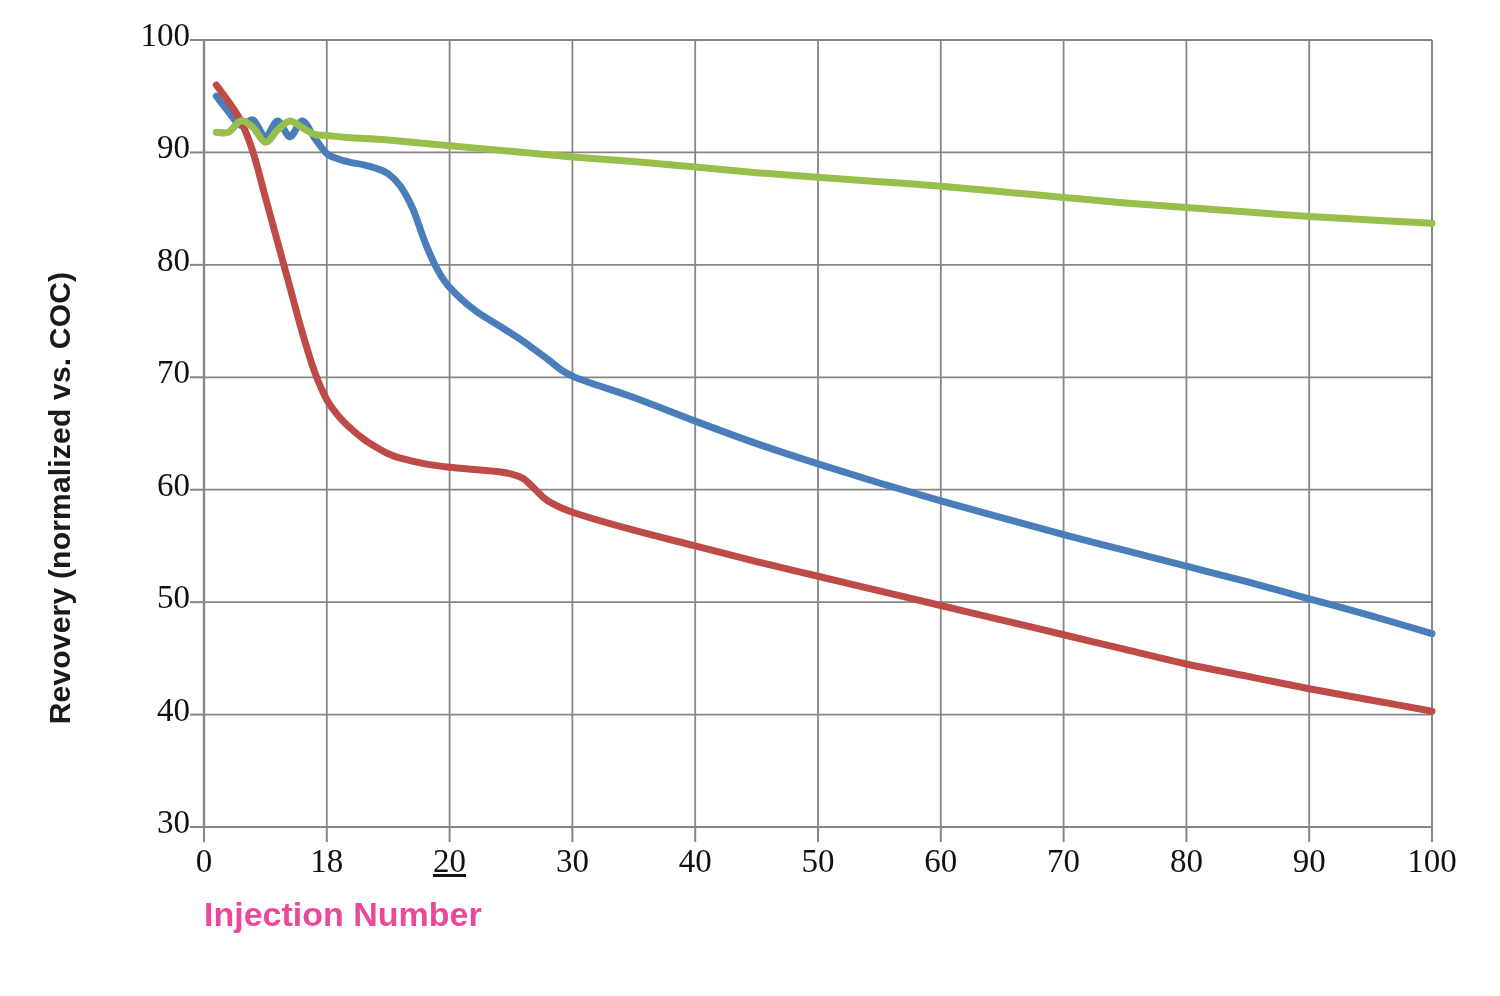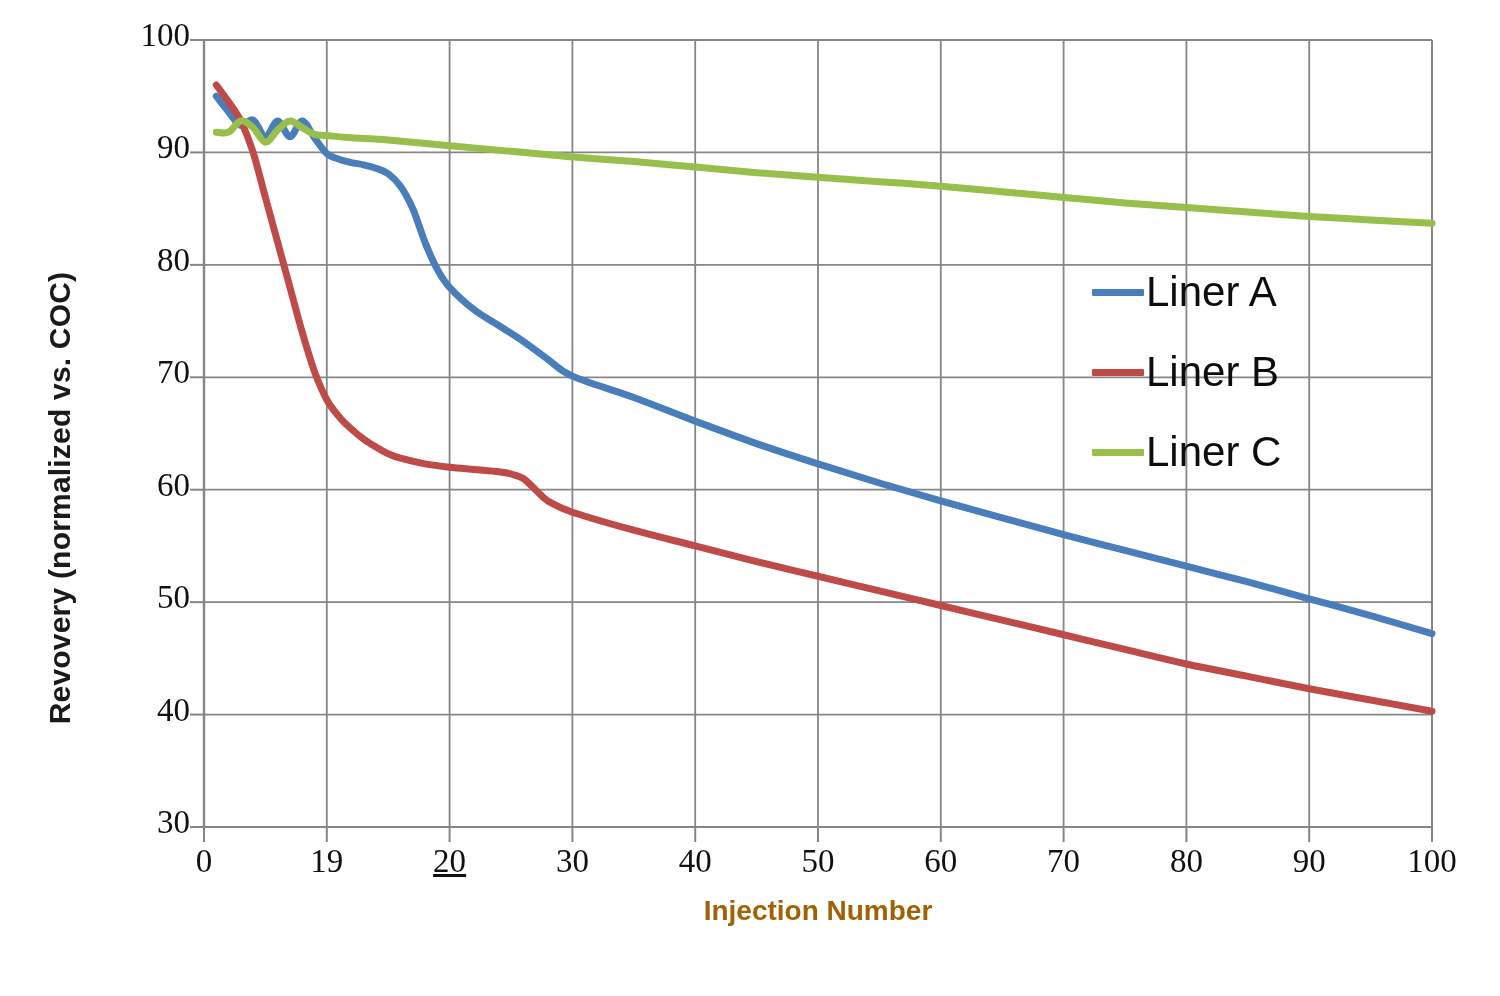--- a/index.html
+++ b/index.html
@@ -38,24 +38,24 @@
     letter-spacing: 0.2px;
     white-space: nowrap;
     pointer-events: none;
   }
   
   #x-axis-title {
     position: absolute;
     left: 204px;
     top: 895px;
     width: 1228px;
-    text-align: center;
-    font-size: 28px;
+    text-align: left;
+    font-size: 34px;
     font-weight: bold;
-    color: #a16207;
+    color: #ec4899;
     white-space: nowrap;
   }
   
   .y-tick-label {
     position: absolute;
     right: 0;
     width: 90px;
     text-align: right;
     font-size: 33px;
     color: #111111;
@@ -186,42 +186,28 @@
       </g>
     <g id="series-group">
         <path d="M 216.28 96.21 C 218.33 98.84, 224.47 107.08, 228.56 111.95 C 232.65 116.83, 236.75 124.13, 240.84 125.45 C 244.93 126.76, 249.03 117.95, 253.12 119.82 C 257.21 121.70, 261.31 136.50, 265.40 136.69 C 269.49 136.88, 273.59 120.95, 277.68 120.95 C 281.77 120.95, 285.87 136.69, 289.96 136.69 C 294.05 136.69, 298.15 120.76, 302.24 120.95 C 306.33 121.14, 310.43 132.38, 314.52 137.81 C 318.61 143.25, 322.71 149.99, 326.80 153.55 C 330.89 157.11, 334.99 157.68, 339.08 159.17 C 343.17 160.67, 347.27 161.61, 351.36 162.55 C 355.45 163.48, 359.55 163.86, 363.64 164.80 C 367.73 165.73, 371.83 166.67, 375.92 168.17 C 380.01 169.67, 384.11 170.79, 388.20 173.79 C 392.29 176.79, 396.39 180.35, 400.48 186.16 C 404.57 191.97, 408.67 199.27, 412.76 208.64 C 416.85 218.01, 420.95 232.25, 425.04 242.37 C 429.13 252.49, 433.23 261.86, 437.32 269.35 C 441.41 276.85, 443.46 280.60, 449.60 287.34 C 455.74 294.09, 465.97 303.46, 474.16 309.83 C 482.35 316.20, 490.53 320.32, 498.72 325.57 C 506.91 330.82, 515.09 335.69, 523.28 341.31 C 531.47 346.93, 539.65 353.49, 547.84 359.30 C 556.03 365.11, 558.07 369.79, 572.40 376.16 C 586.73 382.53, 613.33 390.03, 633.80 397.52 C 654.27 405.02, 674.73 413.45, 695.20 421.13 C 715.67 428.82, 736.13 436.50, 756.60 443.62 C 777.07 450.74, 797.53 457.30, 818.00 463.86 C 838.47 470.41, 858.93 476.78, 879.40 482.97 C 899.87 489.15, 920.33 495.15, 940.80 500.96 C 961.27 506.77, 981.73 512.20, 1002.20 517.82 C 1022.67 523.44, 1043.13 529.25, 1063.60 534.69 C 1084.07 540.12, 1104.53 545.18, 1125.00 550.43 C 1145.47 555.67, 1165.93 560.92, 1186.40 566.17 C 1206.87 571.41, 1227.33 576.47, 1247.80 581.91 C 1268.27 587.34, 1288.73 593.15, 1309.20 598.77 C 1329.67 604.39, 1350.13 609.83, 1370.60 615.63 C 1391.07 621.44, 1421.77 630.62, 1432.00 633.62" fill="none" stroke="#4A7EBB" stroke-width="7" stroke-linecap="round" stroke-linejoin="round"></path>
         <path d="M 216.28 84.97 C 218.33 87.78, 224.47 95.84, 228.56 101.84 C 232.65 107.83, 236.75 112.52, 240.84 120.95 C 244.93 129.38, 249.03 139.69, 253.12 152.43 C 257.21 165.17, 261.31 182.41, 265.40 197.40 C 269.49 212.39, 273.59 227.38, 277.68 242.37 C 281.77 257.36, 285.87 272.35, 289.96 287.34 C 294.05 302.33, 298.15 318.26, 302.24 332.31 C 306.33 346.37, 310.43 360.42, 314.52 371.66 C 318.61 382.91, 322.71 392.28, 326.80 399.77 C 330.89 407.27, 334.99 411.76, 339.08 416.64 C 343.17 421.51, 347.27 425.26, 351.36 429.00 C 355.45 432.75, 359.55 436.12, 363.64 439.12 C 367.73 442.12, 371.83 444.56, 375.92 446.99 C 380.01 449.43, 384.11 451.86, 388.20 453.74 C 392.29 455.61, 394.34 456.55, 400.48 458.23 C 406.62 459.92, 416.85 462.36, 425.04 463.86 C 433.23 465.35, 441.41 466.29, 449.60 467.23 C 457.79 468.17, 465.97 468.73, 474.16 469.48 C 482.35 470.23, 492.58 470.98, 498.72 471.73 C 504.86 472.48, 506.91 472.85, 511.00 473.97 C 515.09 475.10, 519.19 475.85, 523.28 478.47 C 527.37 481.09, 531.47 485.97, 535.56 489.71 C 539.65 493.46, 541.70 497.21, 547.84 500.96 C 553.98 504.70, 558.07 507.33, 572.40 512.20 C 586.73 517.07, 613.33 524.57, 633.80 530.19 C 654.27 535.81, 674.73 540.68, 695.20 545.93 C 715.67 551.18, 736.13 556.61, 756.60 561.67 C 777.07 566.73, 797.53 571.41, 818.00 576.28 C 838.47 581.16, 858.93 586.03, 879.40 590.90 C 899.87 595.77, 920.33 600.64, 940.80 605.52 C 961.27 610.39, 981.73 615.26, 1002.20 620.13 C 1022.67 625.00, 1043.13 629.88, 1063.60 634.75 C 1084.07 639.62, 1104.53 644.49, 1125.00 649.36 C 1145.47 654.23, 1165.93 659.48, 1186.40 663.98 C 1206.87 668.48, 1227.33 672.22, 1247.80 676.35 C 1268.27 680.47, 1288.73 684.78, 1309.20 688.71 C 1329.67 692.65, 1350.13 696.21, 1370.60 699.96 C 1391.07 703.70, 1421.77 709.32, 1432.00 711.20" fill="none" stroke="#BE4B48" stroke-width="7" stroke-linecap="round" stroke-linejoin="round"></path>
         <path d="M 216.28 132.19 C 218.33 132.19, 224.47 134.07, 228.56 132.19 C 232.65 130.32, 236.75 121.70, 240.84 120.95 C 244.93 120.20, 249.03 124.13, 253.12 127.69 C 257.21 131.25, 261.31 141.94, 265.40 142.31 C 269.49 142.68, 273.59 133.50, 277.68 129.94 C 281.77 126.38, 285.87 121.32, 289.96 120.95 C 294.05 120.57, 298.15 125.45, 302.24 127.69 C 306.33 129.94, 310.43 133.13, 314.52 134.44 C 318.61 135.75, 320.66 135.00, 326.80 135.56 C 332.94 136.13, 341.13 137.06, 351.36 137.81 C 361.59 138.56, 371.83 138.75, 388.20 140.06 C 404.57 141.37, 429.13 143.81, 449.60 145.68 C 470.07 147.56, 490.53 149.43, 511.00 151.30 C 531.47 153.18, 551.93 155.24, 572.40 156.93 C 592.87 158.61, 613.33 159.74, 633.80 161.42 C 654.27 163.11, 674.73 165.17, 695.20 167.04 C 715.67 168.92, 736.13 170.98, 756.60 172.67 C 777.07 174.35, 797.53 175.66, 818.00 177.16 C 838.47 178.66, 858.93 180.16, 879.40 181.66 C 899.87 183.16, 920.33 184.47, 940.80 186.16 C 961.27 187.84, 981.73 189.90, 1002.20 191.78 C 1022.67 193.65, 1043.13 195.53, 1063.60 197.40 C 1084.07 199.27, 1104.53 201.34, 1125.00 203.02 C 1145.47 204.71, 1165.93 206.02, 1186.40 207.52 C 1206.87 209.02, 1227.33 210.52, 1247.80 212.02 C 1268.27 213.51, 1288.73 215.20, 1309.20 216.51 C 1329.67 217.82, 1350.13 218.76, 1370.60 219.89 C 1391.07 221.01, 1421.77 222.70, 1432.00 223.26" fill="none" stroke="#98BF4C" stroke-width="7" stroke-linecap="round" stroke-linejoin="round"></path>
       </g>
   </svg>
 
   <div id="x-tick-labels">
       <div class="x-tick-label" style="left: 204px;">0</div>
-      <div class="x-tick-label" style="left: 326.8px;">19</div>
+      <div class="x-tick-label" style="left: 326.8px;">18</div>
       <div class="x-tick-label" style="left: 449.6px; text-decoration: underline;">20</div>
       <div class="x-tick-label" style="left: 572.4px;">30</div>
       <div class="x-tick-label" style="left: 695.2px;">40</div>
       <div class="x-tick-label" style="left: 818px;">50</div>
       <div class="x-tick-label" style="left: 940.8px;">60</div>
       <div class="x-tick-label" style="left: 1063.6px;">70</div>
       <div class="x-tick-label" style="left: 1186.4px;">80</div>
       <div class="x-tick-label" style="left: 1309.2px;">90</div>
       <div class="x-tick-label" style="left: 1432px;">100</div>
     </div>
 
   <div id="x-axis-title">Injection Number</div>
 
-  <div id="legend">
-      <div class="legend-item">
-        <span class="legend-swatch" style="background: rgb(74, 126, 187);"></span>
-        <span class="legend-label">Liner A</span>
-      </div>
-      <div class="legend-item">
-        <span class="legend-swatch" style="background: rgb(190, 75, 72);"></span>
-        <span class="legend-label">Liner B</span>
-      </div>
-      <div class="legend-item">
-        <span class="legend-swatch" style="background: rgb(152, 191, 76);"></span>
-        <span class="legend-label">Liner C</span>
-      </div>
-    </div>
 
 </div>
 
 </body></html>

